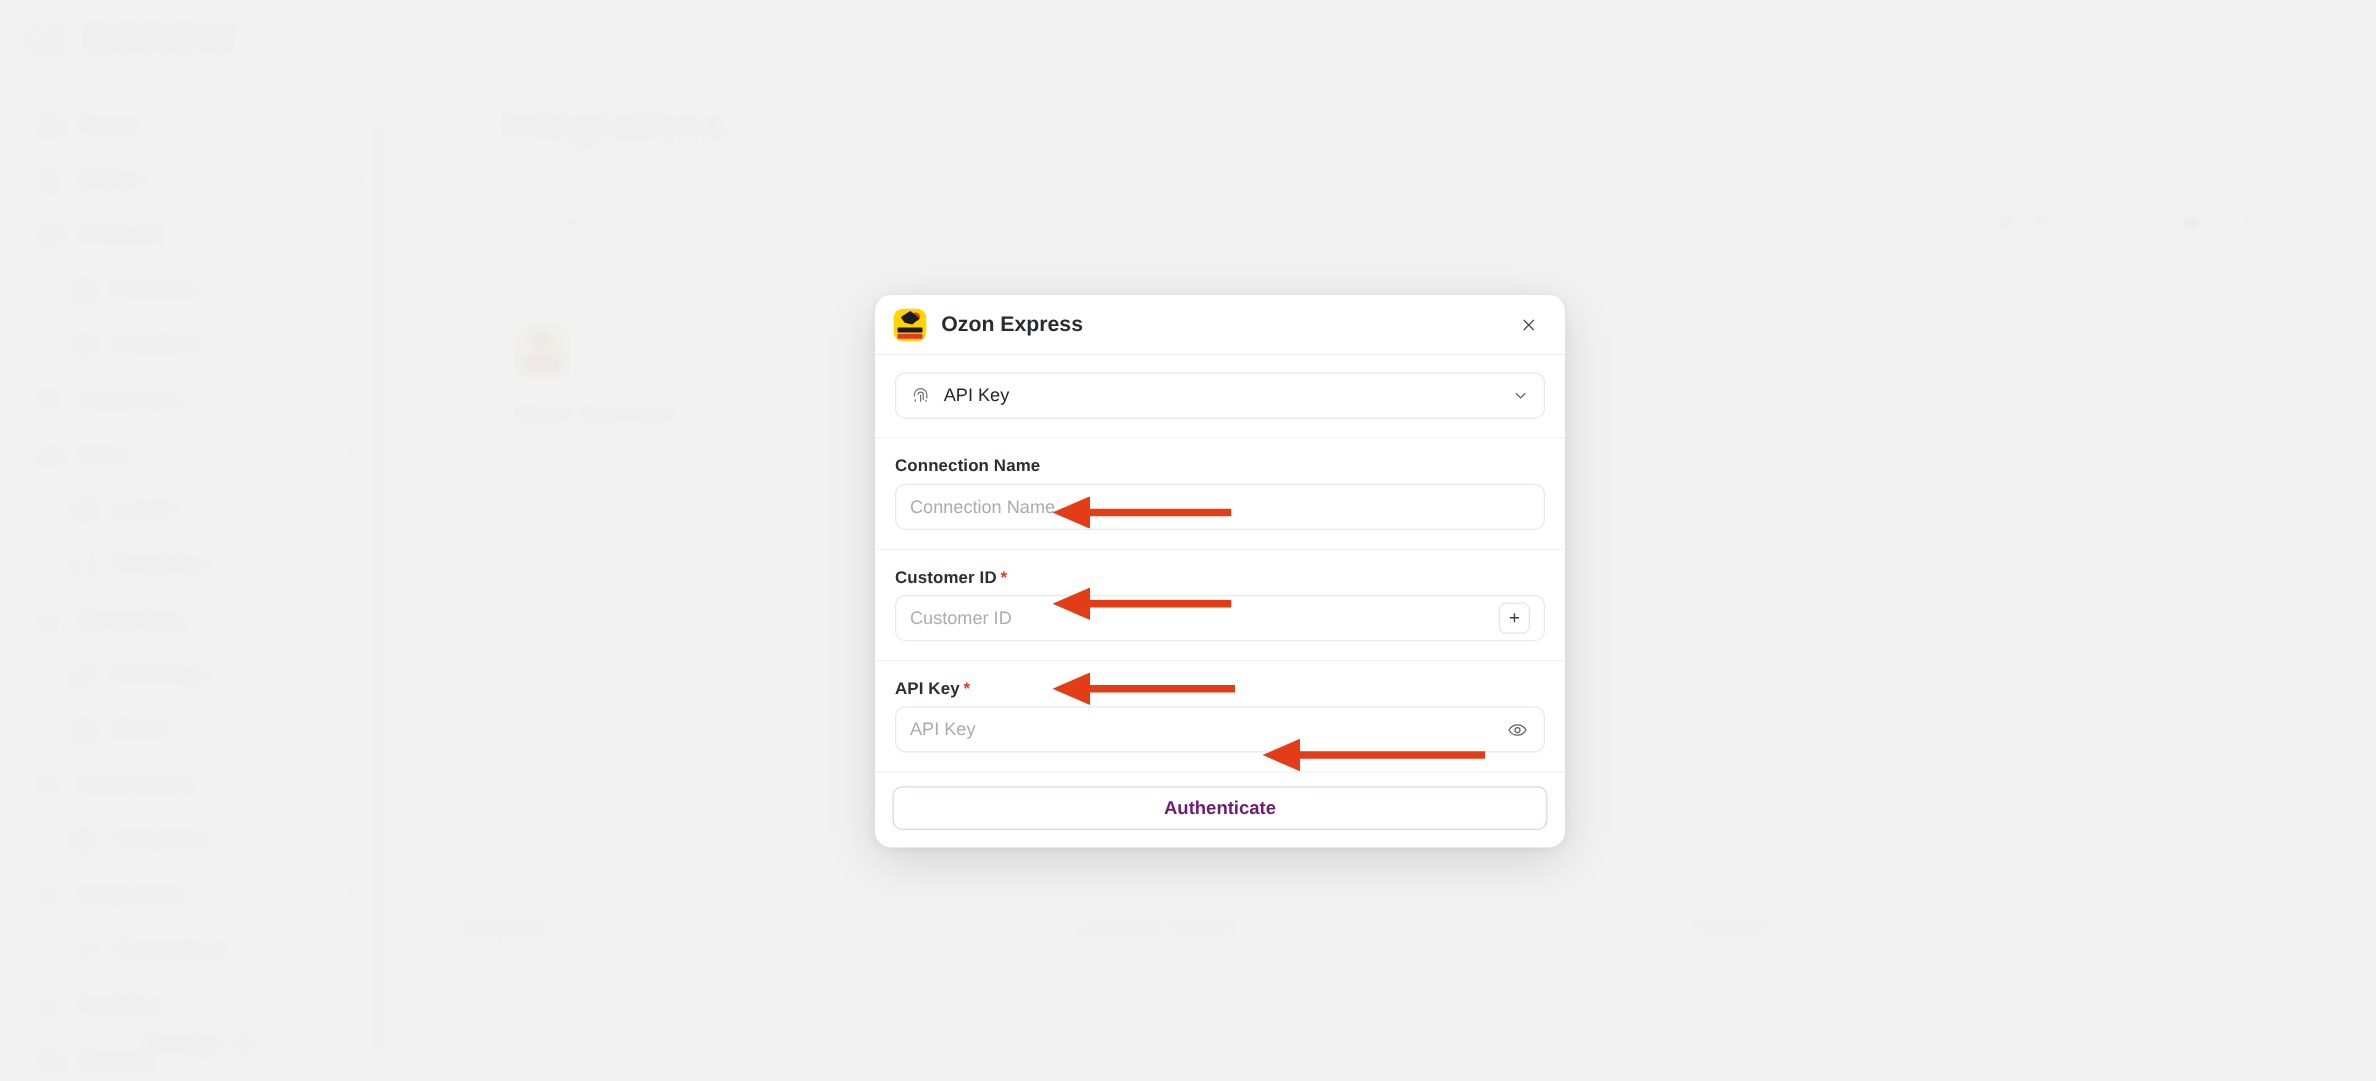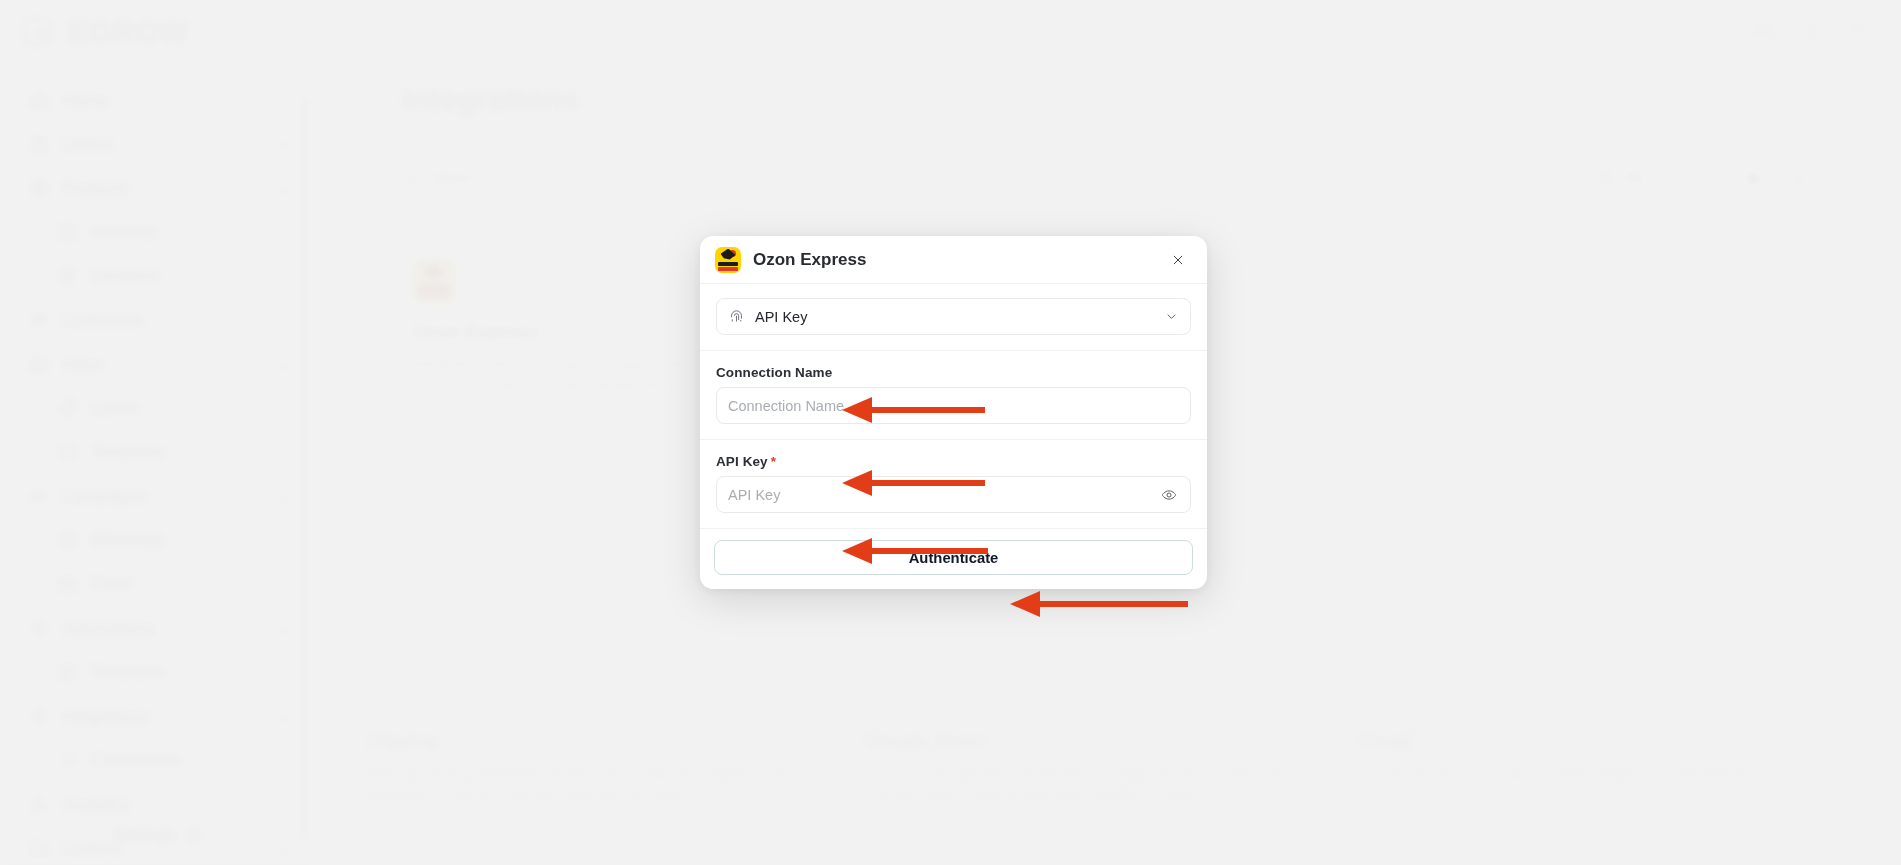--- a/index.html
+++ b/index.html
@@ -275,21 +275,21 @@
   #overlay {
     position: absolute;
     inset: 0;
     background: rgba(243,243,243,0.28);
   }
 
   .modal {
     position: absolute;
     left: 700px;
     top: 236px;
-    width: 507px;
+    width: 552px;
     background: #ffffff;
     border-radius: 13px;
     box-shadow: 0 10px 40px rgba(0,0,0,0.13), 0 2px 8px rgba(0,0,0,0.06);
     overflow: hidden;
   }
 
   .modal-head {
     height: 48px;
     display: flex;
     align-items: center;
@@ -400,21 +400,21 @@
   .auth-btn {
     height: 35px;
     border: 1px solid #cdddde;
     border-radius: 8px;
     background: #ffffff;
     display: flex;
     align-items: center;
     justify-content: center;
     font-size: 14.8px;
     font-weight: 700;
-    color: #0f172a;
+    color: #701a75;
   }
 
   
   .annot {
     position: absolute;
     height: 30px;
     pointer-events: none;
   }
   .annot .shaft {
     position: absolute;
@@ -752,20 +752,29 @@
 
     <div class="field-block">
       <div class="field-label">
         <span>Connection Name</span><span class="req"></span>
       </div>
       <div class="txt-control">
         <span class="ph">Connection Name</span>
       </div>
     </div>
 
+    <div class="field-block">
+      <div class="field-label">
+        <span>Customer ID</span><span class="req">*</span>
+      </div>
+      <div class="txt-control">
+        <span class="ph">Customer ID</span>
+        <span class="plus-btn">+</span>
+      </div>
+    </div>
 
     <div class="field-block no-border">
       <div class="field-label">
         <span>API Key</span><span class="req">*</span>
       </div>
       <div class="txt-control">
         <span class="ph">API Key</span>
         <span class="eye-btn">
           <svg viewBox="0 0 24 24">
               <path d="M1.8 12S5.5 5.8 12 5.8 22.2 12 22.2 12 18.5 18.2 12 18.2 1.8 12 1.8 12z"></path>

